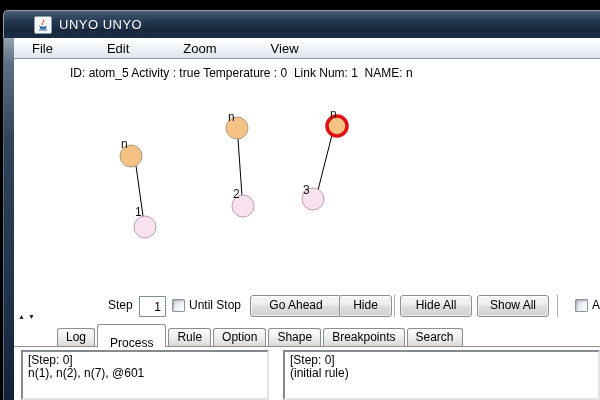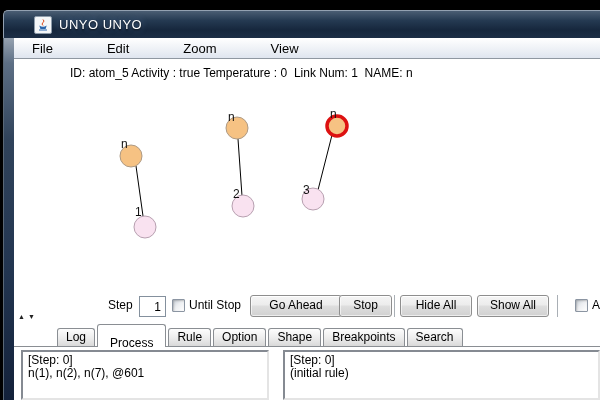--- a/index.html
+++ b/index.html
@@ -108,21 +108,21 @@
       <text x="330" y="118" fill="#111111" font-size="12" font-family="&quot;Liberation Sans&quot;, sans-serif">n</text>
       <circle cx="313" cy="199" r="11" fill="#f9e2f0" stroke="#b7a0b0" stroke-width="1"></circle>
       <text x="303" y="194" fill="#111111" font-size="12" font-family="&quot;Liberation Sans&quot;, sans-serif">3</text>
     </svg>
 
   <div class="tool-label" style="left:108px;top:298px;">Step</div>
   <input id="step-field" value="1" style="">
   <div class="checkbox" style="left:172px;top:299px;"></div>
   <div class="tool-label" style="left:189px;top:298px;">Until Stop</div>
   <div class="btn" style="left:250px;top:295px;width:92px;">Go Ahead</div>
-  <div class="btn" style="left:339px;top:295px;width:53px;">Stop</div>
+  <div class="btn" style="left:339px;top:295px;width:53px;">Hide</div>
   <div class="vsep" style="left:394px;"></div>
   <div class="btn" style="left:477px;top:295px;width:72px;">Show All</div>
   <div class="btn" style="left:400px;top:295px;width:72px;">Hide All</div>
   <div class="vsep" style="left:557px;"></div>
   <div class="checkbox" style="left:575px;top:299px;"></div>
   <div class="tool-label" style="left:592px;top:298px;">Alw</div>
 
   <div id="split-arrows"><span>▲</span><span>▼</span></div>
 
   <div id="tabline"></div>

